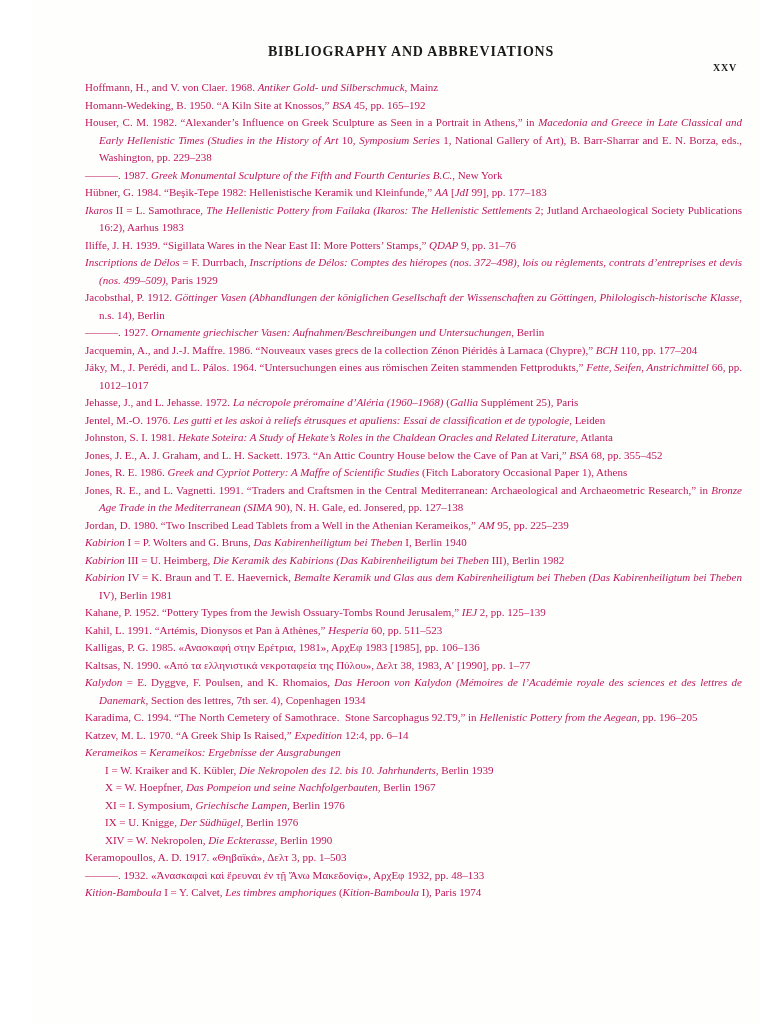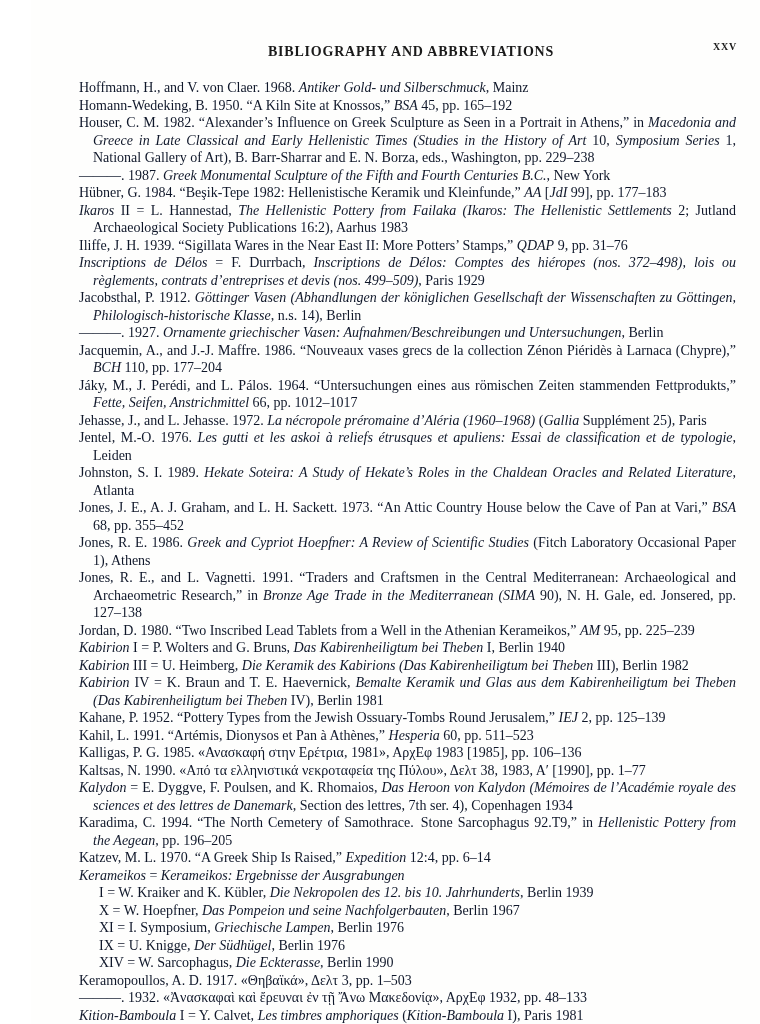--- a/index.html
+++ b/index.html
@@ -23,38 +23,38 @@
     left: 0;
     width: 100%;
     text-align: center;
     font-size: 14px;
     letter-spacing: 0.8px;
     font-weight: 600;
     color: #1a1a1a;
   }
   .page-number {
     position: absolute;
-    top: 41px;
+    top: 62px;
     right: 54px;
     font-size: 10px;
     font-weight: 700;
     letter-spacing: 0.8px;
     text-transform: uppercase;
     color: #1a1a1a;
     text-align: center;
   }
   .content {
     position: absolute;
     top: 79px;
-    left: 48px;
+    left: 54px;
     width: 657px;
-    font-size: 14px;
+    font-size: 11px;
     line-height: 17.5px;
     text-align: justify;
-    color: #0f172a;
+    color: #be185d;
   }
   .entry {
     padding-left: 14px;
     text-indent: -14px;
   }
   .entry.sub {
     padding-left: 34px;
     text-indent: -14px;
   }
   .it {
@@ -66,47 +66,47 @@
 
 <div class="page">
   <div class="running-head">BIBLIOGRAPHY AND ABBREVIATIONS</div>
   <div class="page-number">xxv</div>
   <div class="content">
       <div class="entry"><span>Hoffmann, H., and V. von Claer. 1968. </span><span class="it">Antiker Gold- und Silberschmuck</span><span>, Mainz</span></div>
       <div class="entry"><span>Homann-Wedeking, B. 1950. “A Kiln Site at Knossos,” </span><span class="it">BSA</span><span> 45, pp. 165–192</span></div>
       <div class="entry"><span>Houser, C. M. 1982. “Alexander’s Influence on Greek Sculpture as Seen in a Portrait in Athens,” in </span><span class="it">Macedonia and Greece in Late Classical and Early Hellenistic Times (Studies in the History of Art</span><span> 10, </span><span class="it">Symposium Series</span><span> 1, National Gallery of Art), B. Barr-Sharrar and E. N. Borza, eds., Washington, pp. 229–238</span></div>
       <div class="entry"><span>———. 1987. </span><span class="it">Greek Monumental Sculpture of the Fifth and Fourth Centuries B.C.</span><span>, New York</span></div>
       <div class="entry"><span>Hübner, G. 1984. “Beşik-Tepe 1982: Hellenistische Keramik und Kleinfunde,” </span><span class="it">AA</span><span> [</span><span class="it">JdI</span><span> 99], pp. 177–183</span></div>
-      <div class="entry"><span class="it">Ikaros</span><span> II = L. Hannestad, </span><span class="it">The Hellenistic Pottery from Failaka (Ikaros: The Hellenistic Settlements</span><span> 2; Jutland Archaeological Society Publications 16:2), Aarhus 1983</span></div>
+      <div class="entry"><span class="it">Ikaros</span><span> II = L. Samothrace, </span><span class="it">The Hellenistic Pottery from Failaka (Ikaros: The Hellenistic Settlements</span><span> 2; Jutland Archaeological Society Publications 16:2), Aarhus 1983</span></div>
       <div class="entry"><span>Iliffe, J. H. 1939. “Sigillata Wares in the Near East II: More Potters’ Stamps,” </span><span class="it">QDAP</span><span> 9, pp. 31–76</span></div>
       <div class="entry"><span class="it">Inscriptions de Délos</span><span> = F. Durrbach, </span><span class="it">Inscriptions de Délos: Comptes des hiéropes (nos. 372–498), lois ou règlements, contrats d’entreprises et devis (nos. 499–509)</span><span>, Paris 1929</span></div>
       <div class="entry"><span>Jacobsthal, P. 1912. </span><span class="it">Göttinger Vasen (Abhandlungen der königlichen Gesellschaft der Wissenschaften zu Göttingen, Philologisch-historische Klasse</span><span>, n.s. 14), Berlin</span></div>
       <div class="entry"><span>———. 1927. </span><span class="it">Ornamente griechischer Vasen: Aufnahmen/Beschreibungen und Untersuchungen</span><span>, Berlin</span></div>
       <div class="entry"><span>Jacquemin, A., and J.-J. Maffre. 1986. “Nouveaux vases grecs de la collection Zénon Piéridès à Larnaca (Chypre),” </span><span class="it">BCH</span><span> 110, pp. 177–204</span></div>
       <div class="entry"><span>Jáky, M., J. Perédi, and L. Pálos. 1964. “Untersuchungen eines aus römischen Zeiten stammenden Fettprodukts,” </span><span class="it">Fette, Seifen, Anstrichmittel</span><span> 66, pp. 1012–1017</span></div>
       <div class="entry"><span>Jehasse, J., and L. Jehasse. 1972. </span><span class="it">La nécropole préromaine d’Aléria (1960–1968)</span><span> (</span><span class="it">Gallia</span><span> Supplément 25), Paris</span></div>
       <div class="entry"><span>Jentel, M.-O. 1976. </span><span class="it">Les gutti et les askoi à reliefs étrusques et apuliens: Essai de classification et de typologie</span><span>, Leiden</span></div>
-      <div class="entry"><span>Johnston, S. I. 1989. </span><span class="it">Hekate Soteira: A Study of Hekate’s Roles in the Chaldean Oracles and Related Literature</span><span>, Atlanta</span></div>
+      <div class="entry"><span>Johnston, S. I. 1981. </span><span class="it">Hekate Soteira: A Study of Hekate’s Roles in the Chaldean Oracles and Related Literature</span><span>, Atlanta</span></div>
       <div class="entry"><span>Jones, J. E., A. J. Graham, and L. H. Sackett. 1973. “An Attic Country House below the Cave of Pan at Vari,” </span><span class="it">BSA</span><span> 68, pp. 355–452</span></div>
-      <div class="entry"><span>Jones, R. E. 1986. </span><span class="it">Greek and Cypriot Hoepfner: A Review of Scientific Studies</span><span> (Fitch Laboratory Occasional Paper 1), Athens</span></div>
+      <div class="entry"><span>Jones, R. E. 1986. </span><span class="it">Greek and Cypriot Pottery: A Maffre of Scientific Studies</span><span> (Fitch Laboratory Occasional Paper 1), Athens</span></div>
       <div class="entry"><span>Jones, R. E., and L. Vagnetti. 1991. “Traders and Craftsmen in the Central Mediterranean: Archaeological and Archaeometric Research,” in </span><span class="it">Bronze Age Trade in the Mediterranean (SIMA</span><span> 90), N. H. Gale, ed. Jonsered, pp. 127–138</span></div>
       <div class="entry"><span>Jordan, D. 1980. “Two Inscribed Lead Tablets from a Well in the Athenian Kerameikos,” </span><span class="it">AM</span><span> 95, pp. 225–239</span></div>
       <div class="entry"><span class="it">Kabirion</span><span> I = P. Wolters and G. Bruns, </span><span class="it">Das Kabirenheiligtum bei Theben</span><span> I, Berlin 1940</span></div>
       <div class="entry"><span class="it">Kabirion</span><span> III = U. Heimberg, </span><span class="it">Die Keramik des Kabirions (Das Kabirenheiligtum bei Theben</span><span> III), Berlin 1982</span></div>
       <div class="entry"><span class="it">Kabirion</span><span> IV = K. Braun and T. E. Haevernick, </span><span class="it">Bemalte Keramik und Glas aus dem Kabirenheiligtum bei Theben (Das Kabirenheiligtum bei Theben</span><span> IV), Berlin 1981</span></div>
       <div class="entry"><span>Kahane, P. 1952. “Pottery Types from the Jewish Ossuary-Tombs Round Jerusalem,” </span><span class="it">IEJ</span><span> 2, pp. 125–139</span></div>
       <div class="entry"><span>Kahil, L. 1991. “Artémis, Dionysos et Pan à Athènes,” </span><span class="it">Hesperia</span><span> 60, pp. 511–523</span></div>
       <div class="entry"><span>Kalligas, P. G. 1985. «Ανασκαφή στην Ερέτρια, 1981», ΑρχΕφ 1983 [1985], pp. 106–136</span></div>
       <div class="entry"><span>Kaltsas, N. 1990. «Από τα ελληνιστικά νεκροταφεία της Πύλου», Δελτ 38, 1983, Α′ [1990], pp. 1–77</span></div>
       <div class="entry"><span class="it">Kalydon</span><span> = E. Dyggve, F. Poulsen, and K. Rhomaios, </span><span class="it">Das Heroon von Kalydon (Mémoires de l’Académie royale des sciences et des lettres de Danemark</span><span>, Section des lettres, 7th ser. 4), Copenhagen 1934</span></div>
       <div class="entry"><span>Karadima, C. 1994. “The North Cemetery of Samothrace. Stone Sarcophagus 92.T9,” in </span><span class="it">Hellenistic Pottery from the Aegean</span><span>, pp. 196–205</span></div>
       <div class="entry"><span>Katzev, M. L. 1970. “A Greek Ship Is Raised,” </span><span class="it">Expedition</span><span> 12:4, pp. 6–14</span></div>
       <div class="entry"><span class="it">Kerameikos</span><span> = </span><span class="it">Kerameikos: Ergebnisse der Ausgrabungen</span></div>
       <div class="entry sub"><span>I = W. Kraiker and K. Kübler, </span><span class="it">Die Nekropolen des 12. bis 10. Jahrhunderts</span><span>, Berlin 1939</span></div>
       <div class="entry sub"><span>X = W. Hoepfner, </span><span class="it">Das Pompeion und seine Nachfolgerbauten</span><span>, Berlin 1967</span></div>
       <div class="entry sub"><span>XI = I. Symposium, </span><span class="it">Griechische Lampen</span><span>, Berlin 1976</span></div>
       <div class="entry sub"><span>IX = U. Knigge, </span><span class="it">Der Südhügel</span><span>, Berlin 1976</span></div>
-      <div class="entry sub"><span>XIV = W. Sarcophagus, </span><span class="it">Die Eckterasse</span><span>, Berlin 1990</span></div>
+      <div class="entry sub"><span>XIV = W. Nekropolen, </span><span class="it">Die Eckterasse</span><span>, Berlin 1990</span></div>
       <div class="entry"><span>Keramopoullos, A. D. 1917. «Θηβαϊκά», Δελτ 3, pp. 1–503</span></div>
       <div class="entry"><span>———. 1932. «Ἀνασκαφαὶ καὶ ἔρευναι ἐν τῇ Ἄνω Μακεδονίᾳ», ΑρχΕφ 1932, pp. 48–133</span></div>
-      <div class="entry"><span class="it">Kition-Bamboula</span><span> I = Y. Calvet, </span><span class="it">Les timbres amphoriques</span><span> (</span><span class="it">Kition-Bamboula</span><span> I), Paris 1981</span></div>
+      <div class="entry"><span class="it">Kition-Bamboula</span><span> I = Y. Calvet, </span><span class="it">Les timbres amphoriques</span><span> (</span><span class="it">Kition-Bamboula</span><span> I), Paris 1974</span></div>
     </div>
 </div>
 
 </body></html>

